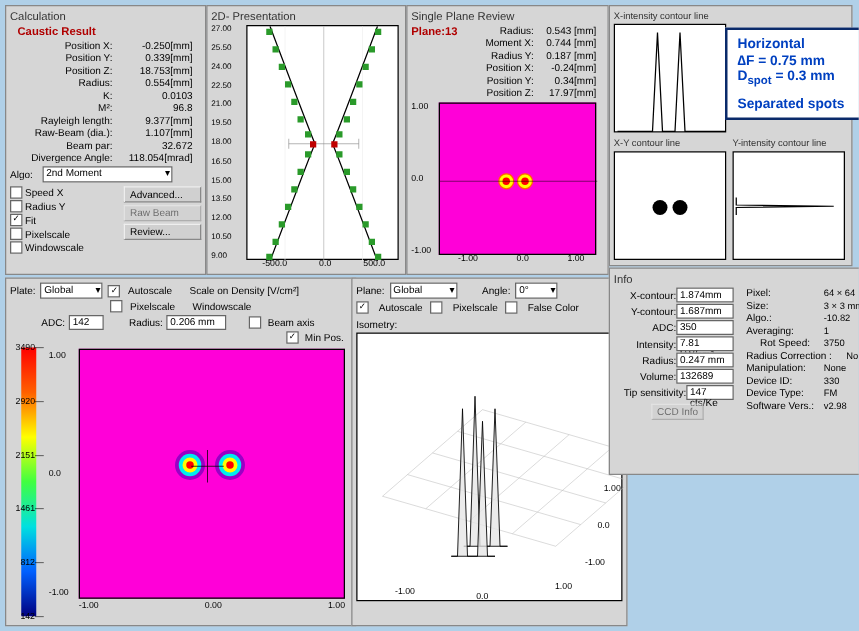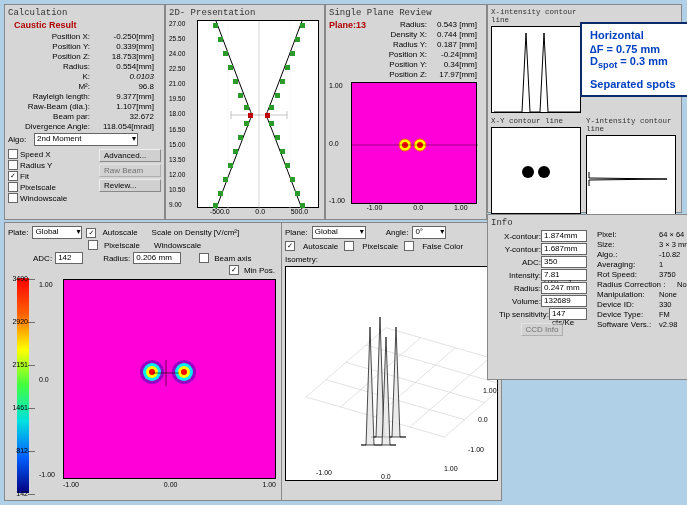--- a/index.html
+++ b/index.html
@@ -15,21 +15,20 @@
   .panel {
     position: absolute;
     background: #d6d6d6;
     border: 1px solid #888;
     padding: 3px;
   }
   .panel-title {
     font-size: 9px;
     color: #333;
     margin-bottom: 2px;
-    font-family: Liberation Mono, monospace;
   }
   .row { display: flex; align-items: center; margin-bottom: 1px; }
   .lbl { flex: 0 0 auto; font-size: 8px; text-align: right; }
   .val { flex: 0 0 auto; font-size: 8px; text-align: right; background: transparent; padding: 0 2px; }
   .dropdown {
     border: 1px solid #666;
     background: #fff;
     font-size: 8px;
     padding: 0 12px 0 2px;
     height: 13px;
@@ -102,21 +101,21 @@
     <div class="row">
         <span class="lbl" style="width:78px;">Position Z:</span>
         <span class="val" style="width:66px;">18.753[mm]</span>
       </div>
     <div class="row">
         <span class="lbl" style="width:78px;">Radius:</span>
         <span class="val" style="width:66px;">0.554[mm]</span>
       </div>
     <div class="row">
         <span class="lbl" style="width:78px;">K:</span>
-        <span class="val" style="width:66px;font-style:italic;">0.0103</span>
+        <span class="val" style="width:66px;">0.0103</span>
       </div>
     <div class="row">
         <span class="lbl" style="width:78px;">M²:</span>
         <span class="val" style="width:66px;">96.8</span>
       </div>
     <div class="row">
         <span class="lbl" style="width:78px;">Rayleigh length:</span>
         <span class="val" style="width:66px;">9.377[mm]</span>
       </div>
     <div class="row">
@@ -242,21 +241,21 @@
 <div class="panel" style="left:325px; top:4px; width:162px; height:216px;">
   <div class="panel-title">Single Plane Review</div>
   <div style="display:flex;">
     <div class="red-bold" style="font-size:9px; width:50px;">Plane:13</div>
     <div style="flex:1;">
       <div class="row">
           <span class="lbl" style="width:48px;">Radius:</span>
           <span class="val" style="width:52px;">0.543 [mm]</span>
         </div>
       <div class="row">
-          <span class="lbl" style="width:48px;">Density X:</span>
+          <span class="lbl" style="width:48px;">Moment X:</span>
           <span class="val" style="width:52px;">0.744 [mm]</span>
         </div>
       <div class="row">
           <span class="lbl" style="width:48px;">Radius Y:</span>
           <span class="val" style="width:52px;">0.187 [mm]</span>
         </div>
       <div class="row">
           <span class="lbl" style="width:48px;">Position X:</span>
           <span class="val" style="width:52px;">-0.24[mm]</span>
         </div>
@@ -493,21 +492,21 @@
         </div>
       <div class="row">
           <span class="lbl" style="text-align:left; width:62px;">Algo.:</span>
           <span>-10.82</span>
         </div>
       <div class="row">
           <span class="lbl" style="text-align:left; width:62px;">Averaging:</span>
           <span>1</span>
         </div>
       <div class="row">
-          <span class="lbl" style="text-align:left; width:62px;">Rot Speed:</span>
+          <span class="lbl" style="text-align:center; width:62px;">Rot Speed:</span>
           <span>3750</span>
         </div>
       <div class="row">
           <span class="lbl" style="text-align:left; width:80px;">Radius Correction :</span>
           <span>No</span>
         </div>
       <div class="row">
           <span class="lbl" style="text-align:left; width:62px;">Manipulation:</span>
           <span>None</span>
         </div>

